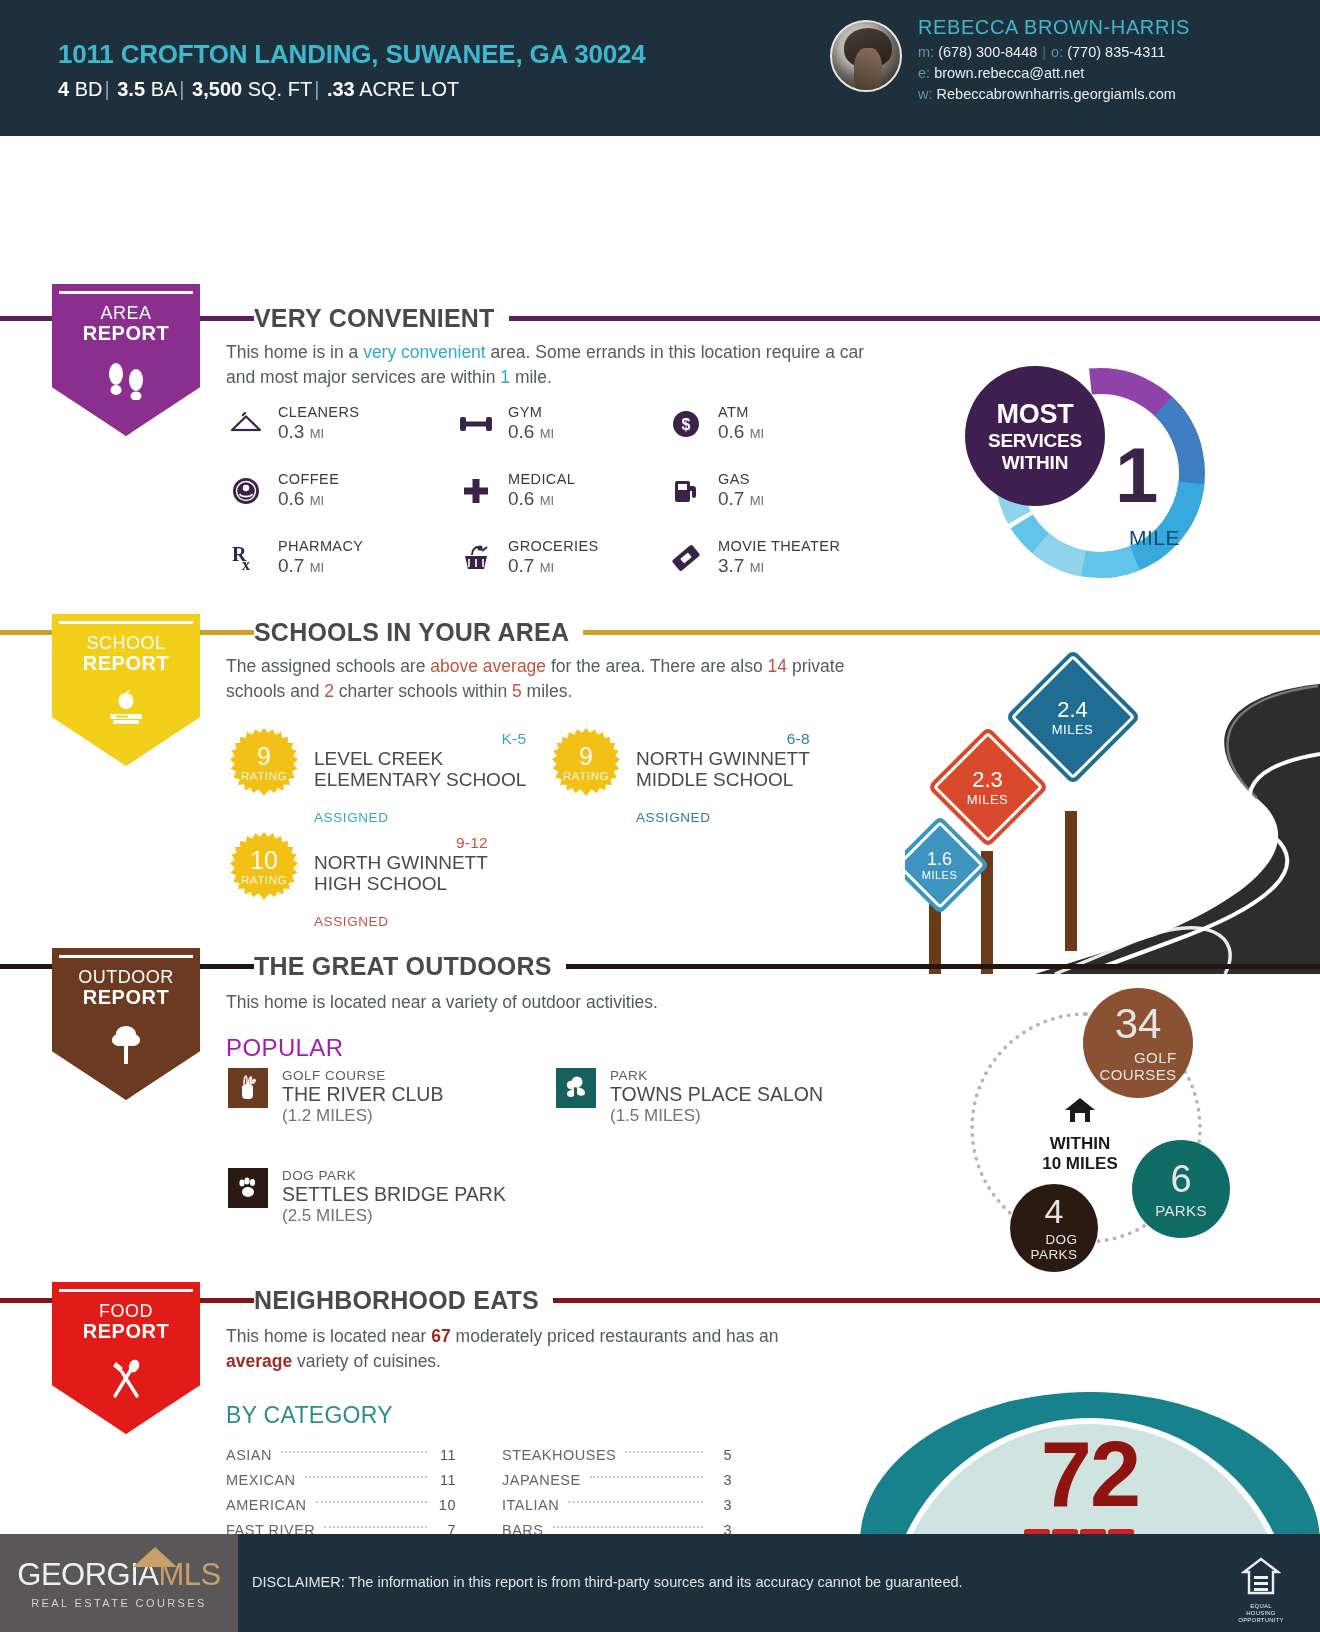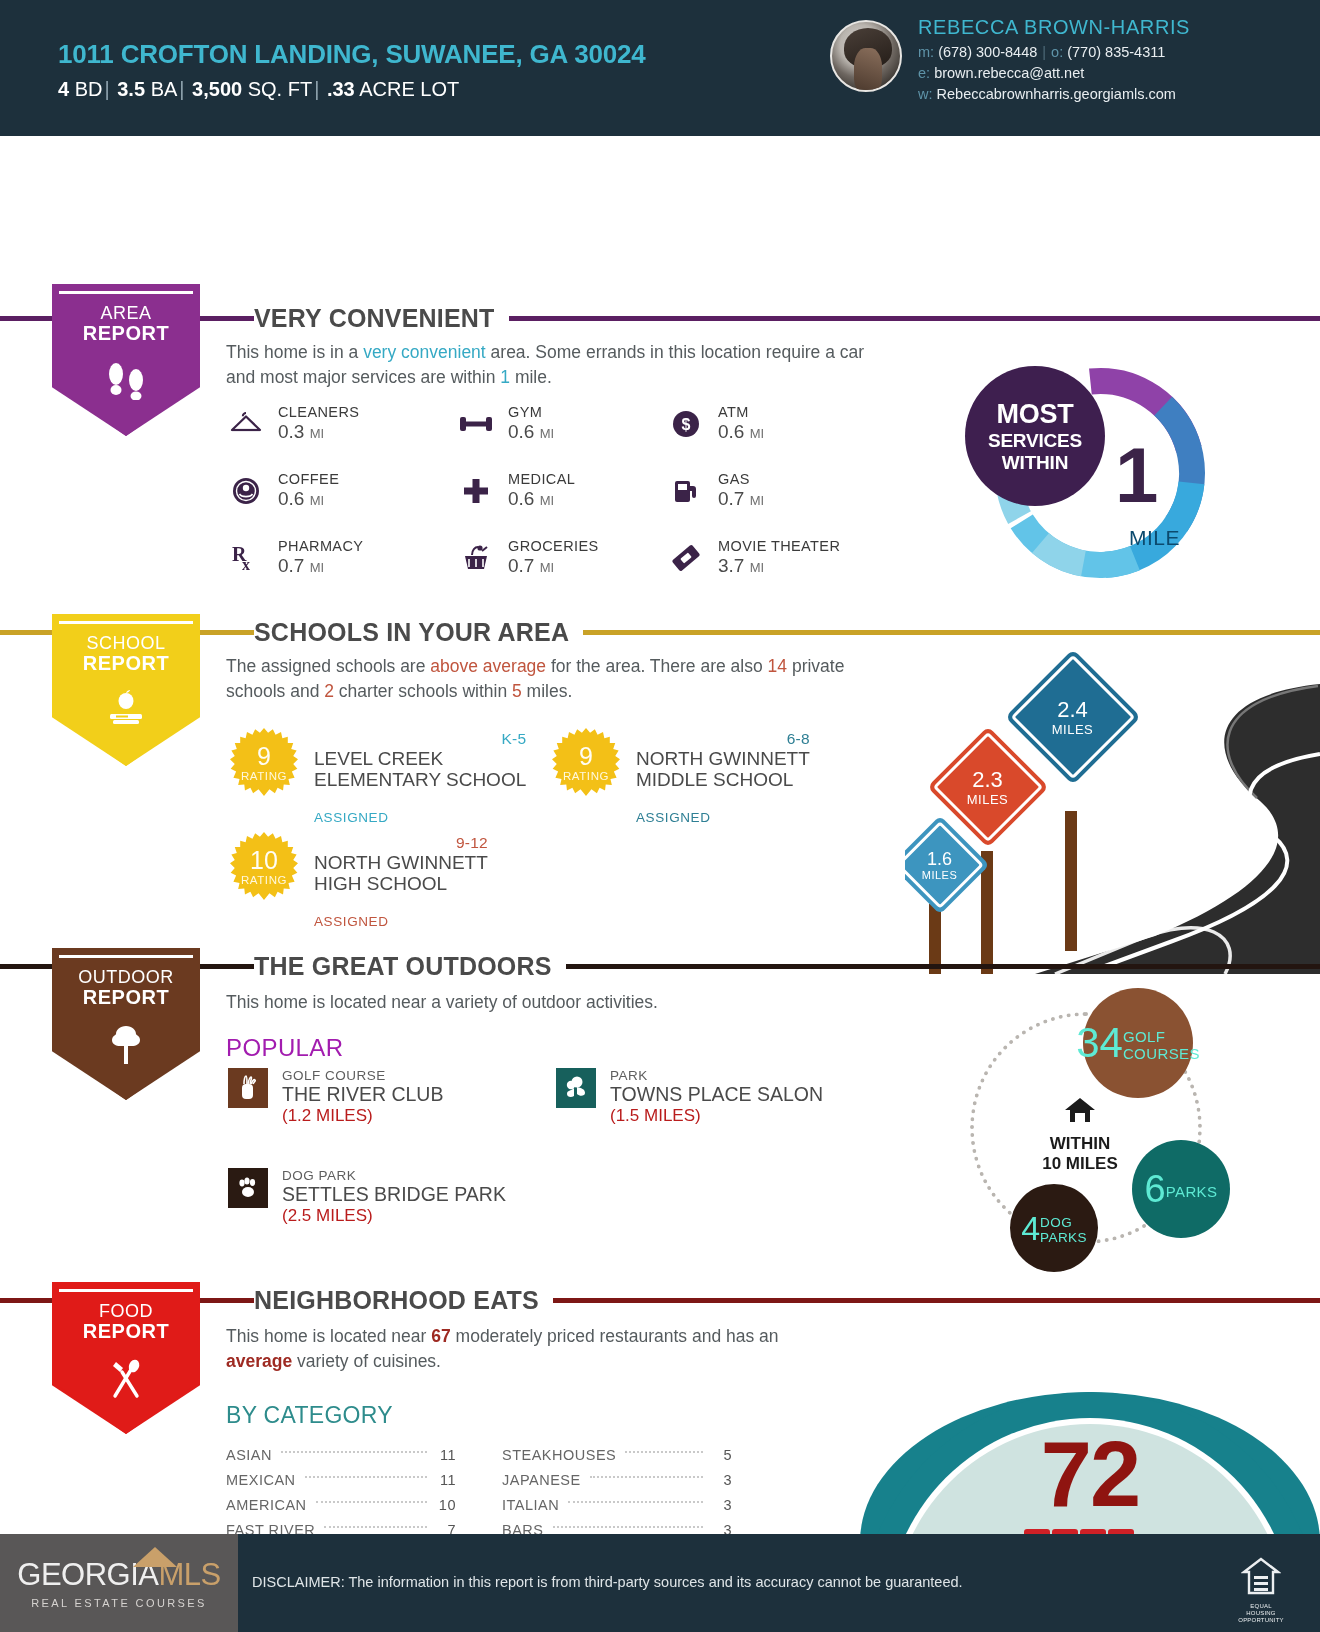--- a/index.html
+++ b/index.html
@@ -211,31 +211,31 @@
   
   .popular-hdr { position: absolute; font-size: 24px; color: #a21caf; letter-spacing: .4px; }
   .out-item { position: absolute; display: flex; align-items: flex-start; }
   .out-ico {
     width: 40px; height: 40px; flex: 0 0 auto; margin-right: 14px;
     display: flex; align-items: center; justify-content: center;
     color: #fff; font-size: 22px;
   }
   .out-cat { font-size: 13.5px; color: #5e5e5e; letter-spacing: .5px; }
   .out-name { font-size: 19.5px; color: #4a4a4a; line-height: 1.1; margin-top: 1px; }
-  .out-dist { font-size: 17px; color: #b91c1c; margin-top: 1px; }
+  .out-dist { font-size: 17px; color: #737373; margin-top: 1px; }
 
   .out-bubbles { position: absolute; width: 320px; height: 300px; }
   .orbit {
     position: absolute; left: 18px; top: 24px; width: 232px; height: 232px;
     border-radius: 50%; border: 4px dotted #b9b5b0;
   }
   .bub {
     position: absolute; border-radius: 50%;
-    display: flex; flex-direction: row; align-items: center; justify-content: center;
-    color: #5eead4; text-align: left; line-height: 1;
+    display: flex; flex-direction: column; align-items: center; justify-content: center;
+    color: #e5e5e5; text-align: right; line-height: 1;
   }
   .bub .n { font-weight: normal; }
   .bub .l { letter-spacing: .4px; }
   .home-center {
     position: absolute; left: 58px; top: 108px; width: 140px;
     text-align: center;
   }
   .home-center .hico { font-size: 30px; color: #1b1b1b; line-height: 1; }
   .home-center .t1 { font-size: 17px; font-weight: bold; color: #1b1b1b; margin-top: 5px; }
   .home-center .t2 { font-size: 17px; font-weight: bold; color: #1b1b1b; }

